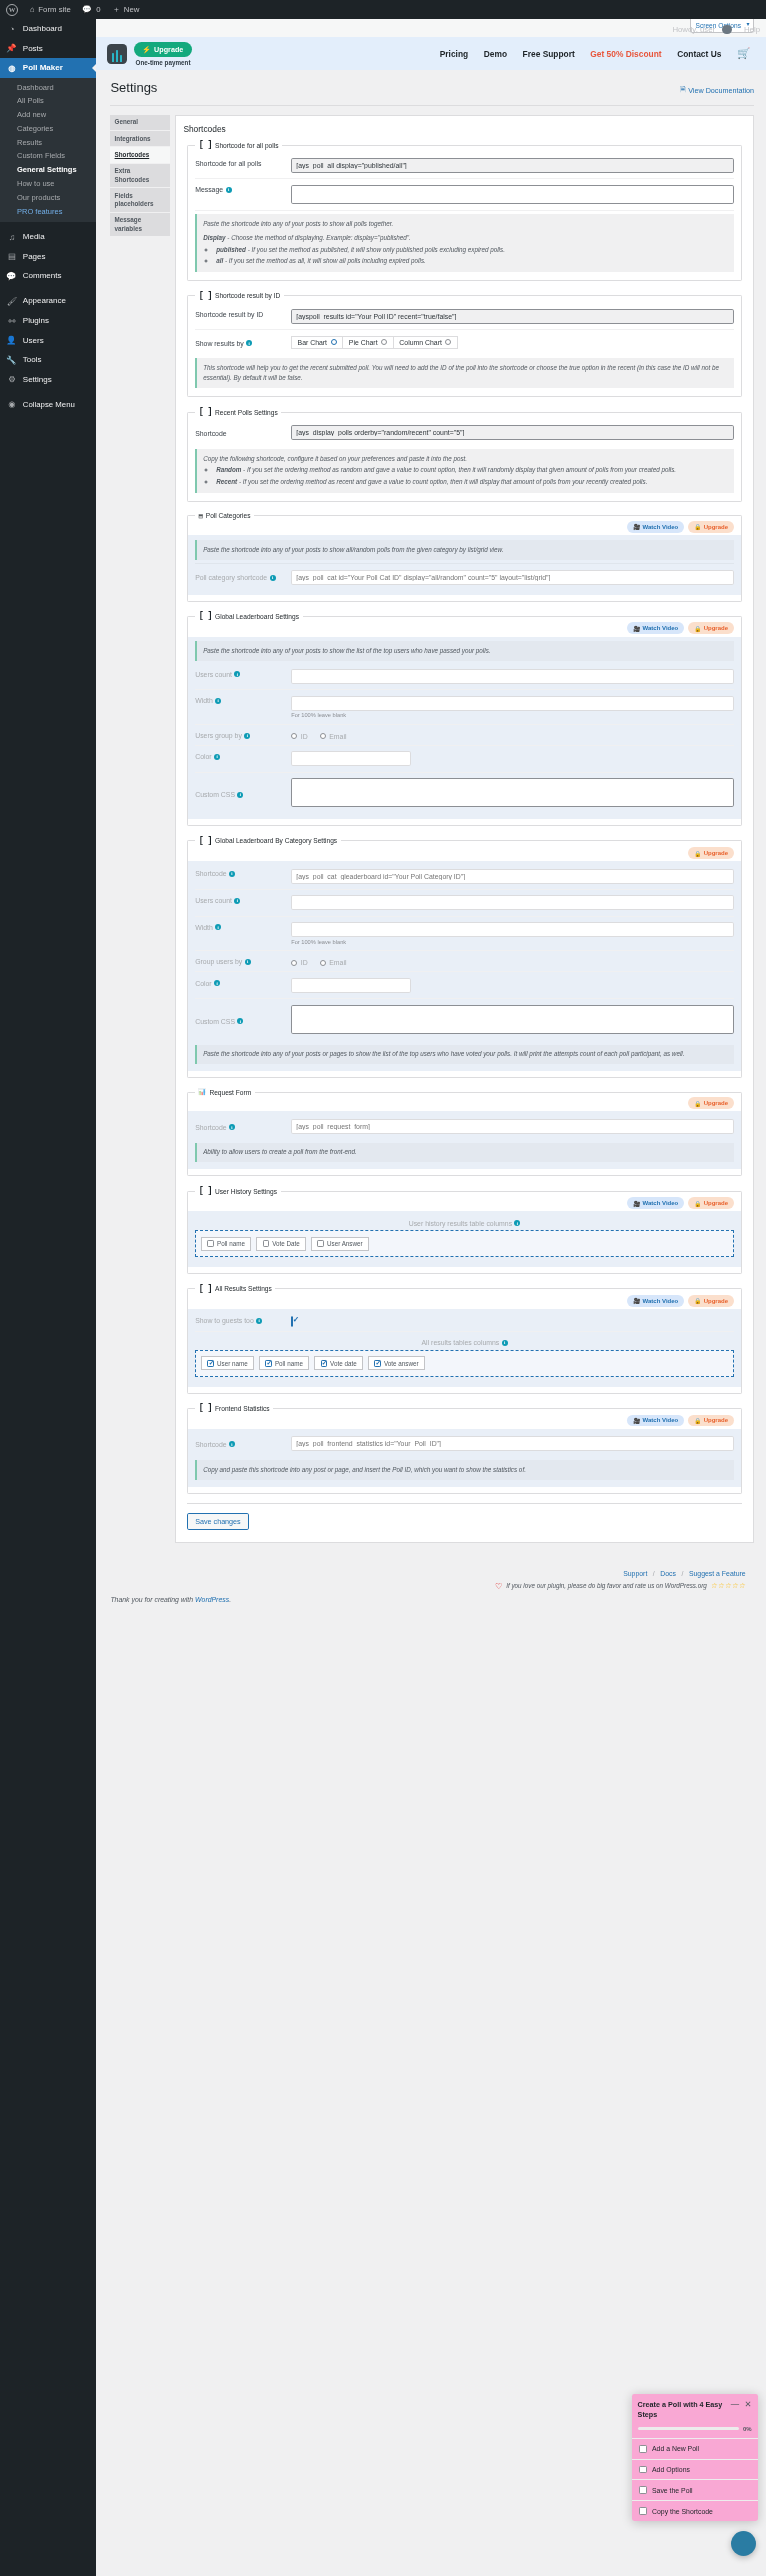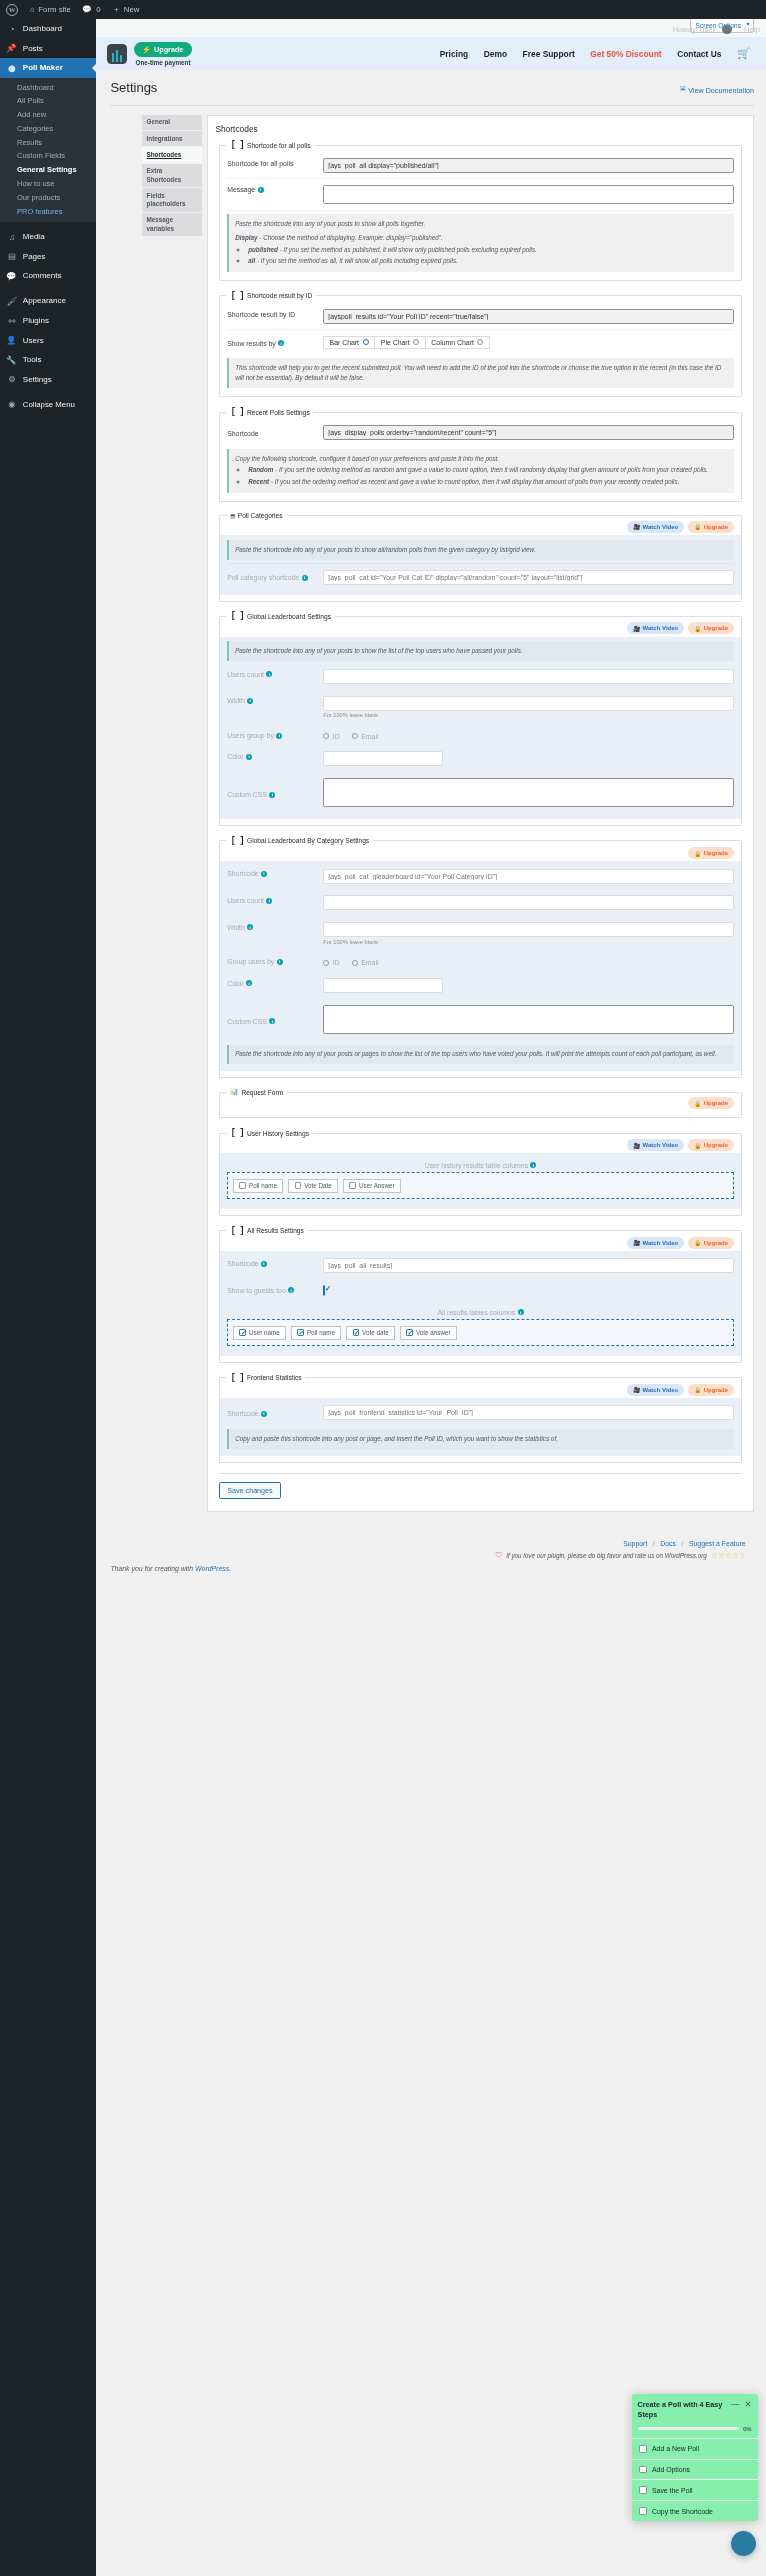--- a/index.html
+++ b/index.html
@@ -71,21 +71,21 @@
   .ays-nav a.disc{ color:#e8553b; }
   .ays-nav .cart{ font-size:10.8px; color:#2f3b44; cursor:pointer;}
 
   
   .page-head{ background:#f0f0f1; padding:9.6px 12px 0 14.4px; display:flex; align-items:flex-start;}
   .page-title{ font-size:13px; font-weight:400; color:#1d2327; line-height:1.3; margin:0;}
   .doc-link{ margin-left:auto; font-size:7.2px; color:#2271b1; display:flex; align-items:center; gap:2.4px; cursor:pointer; padding-top:3.6px;}
   .hr-top{ border:none; border-top:0.6px solid #dcdcde; margin:8.4px 12px 0 14.4px; }
 
   
-  .settings-body{ display:flex; padding:8.4px 12px 0 14.4px; align-items:flex-start;margin-left:32px; }
+  .settings-body{ display:flex; padding:8.4px 12px 0 14.4px; align-items:flex-start; }
   .tabs-col{ flex:0 0 60px; }
   .tab{
     background:#dcdcde; color:#50575e; font-weight:bold; font-size:6.3px;
     padding:3.6px 4.2px; border-bottom:0.6px solid #f0f0f1; cursor:pointer; line-height:1.3;
   }
   .tab.active{ background:#f6f7f7; color:#1d2327; text-decoration:underline; }
   .panel-col{ flex:1 1 auto; background:#fff; border:0.6px solid #dcdcde; margin-left:4.8px; padding:6px 7.2px 0 7.2px; min-width:0;}
   .panel-title{ font-size:8.4px; color:#1d2327; margin:2.4px 0 6px 0;}
 
   
@@ -168,21 +168,21 @@
   .f-links a{ color:#2271b1; cursor:pointer;}
   .f-links .sl{ color:#a7aaad; margin:0 3.6px;}
   .f-rate{ margin-top:3.6px; display:flex; align-items:center; justify-content:flex-end; gap:3.6px; font-size:6.3px; font-style:italic; color:#50575e;}
   .heart{ color:#e02b2b; font-size:8.4px; font-style:normal;}
   .stars{ color:#ffb900; letter-spacing:0.6px; font-size:7.2px;}
   #wpfooter{ padding:4.8px 0 10.8px 14.4px; font-size:6.9px; color:#50575e; font-style:italic; }
   #wpfooter a{ color:#2271b1; cursor:pointer; }
 
   
   .onboard{
-    position:absolute; right:8.4px; bottom:55px; width:126px; background:#86efac;
+    position:absolute; right:8.4px; bottom:55px; width:126px; background:#f9a8d4;
     box-shadow:0 1.8px 10.8px rgba(0,0,0,.20); border-radius:2.4px; overflow:hidden; z-index:50;
   }
   .ob-head{ padding:6px 6px 2.4px 6px; display:flex; align-items:flex-start;}
   .ob-title{ font-size:7.2px; font-weight:bold; color:#1d2327; line-height:1.35;}
   .ob-acts{ margin-left:auto; display:flex; gap:5.4px; padding-left:3.6px;}
   .ob-acts span{ color:#50575e; font-size:8.4px; cursor:pointer; line-height:1;}
   .ob-prog{ display:flex; align-items:center; gap:4.2px; padding:3.6px 6px 6px 6px; border-bottom:0.6px solid #ededed;}
   .bar{ flex:1 1 auto; height:3px; border-radius:1.8px; background:#ececec;}
   .pct{ font-size:6px; color:#50575e; font-weight:bold;}
   .ob-item{ display:flex; align-items:center; gap:5.4px; padding:6px 7.2px; border-bottom:0.6px solid #ededed; font-size:6.9px; color:#1d2327; cursor:pointer;}
@@ -597,20 +597,30 @@
           <legend>
             <span class="lg-ico chart">📊</span>
             <span>Request Form</span>
           </legend>
           <div class="badges">
             <div class="badge upgrade">
               <span>🔒</span>
               <span>Upgrade</span>
             </div>
           </div>
+          <div class="pro-shade">
+            <div class="row nb" style="padding-top:6px">
+              <div class="lbl dim">
+                <span>Shortcode</span>
+                <span class="info">i</span>
+              </div>
+              <div class="ctl"><input class="txt plain" disabled="" placeholder="[ays_poll_request_form]" style=""></div>
+            </div>
+            <div class="note on-blue">Ability to allow users to create a poll from the front-end.</div>
+          </div>
         </fieldset>
 
         <fieldset class="card">
           <legend>
             <span class="lg-ico">[ ]</span>
             <span>User History Settings</span>
           </legend>
           <div class="badges">
             <div class="badge video">
               <span>🎥</span>
@@ -654,27 +664,20 @@
             <div class="badge video">
               <span>🎥</span>
               <span>Watch Video</span>
             </div>
             <div class="badge upgrade">
               <span>🔒</span>
               <span>Upgrade</span>
             </div>
           </div>
           <div class="pro-shade">
-            <div class="row" style="padding-top:6px">
-              <div class="lbl dim">
-                <span>Shortcode</span>
-                <span class="info">i</span>
-              </div>
-              <div class="ctl"><input class="txt plain" disabled="" placeholder="[ays_poll_all_results]" style=""></div>
-            </div>
             <div class="row">
               <div class="lbl dim">
                 <span>Show to guests too</span>
                 <span class="info">i</span>
               </div>
               <div class="ctl" style="padding-top:1.2px">
                 <span class="cb big on"></span>
               </div>
             </div>
             <div class="row nb" style="flex-direction:column;gap:3.6px">

